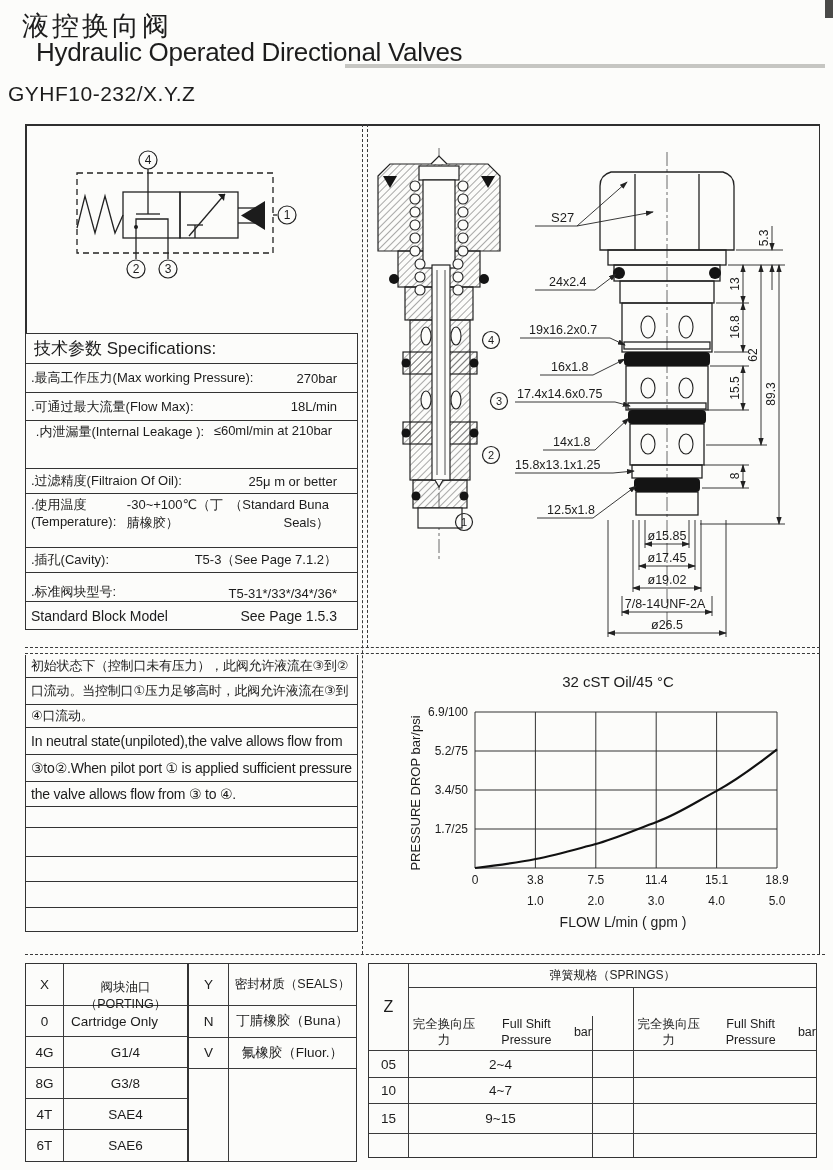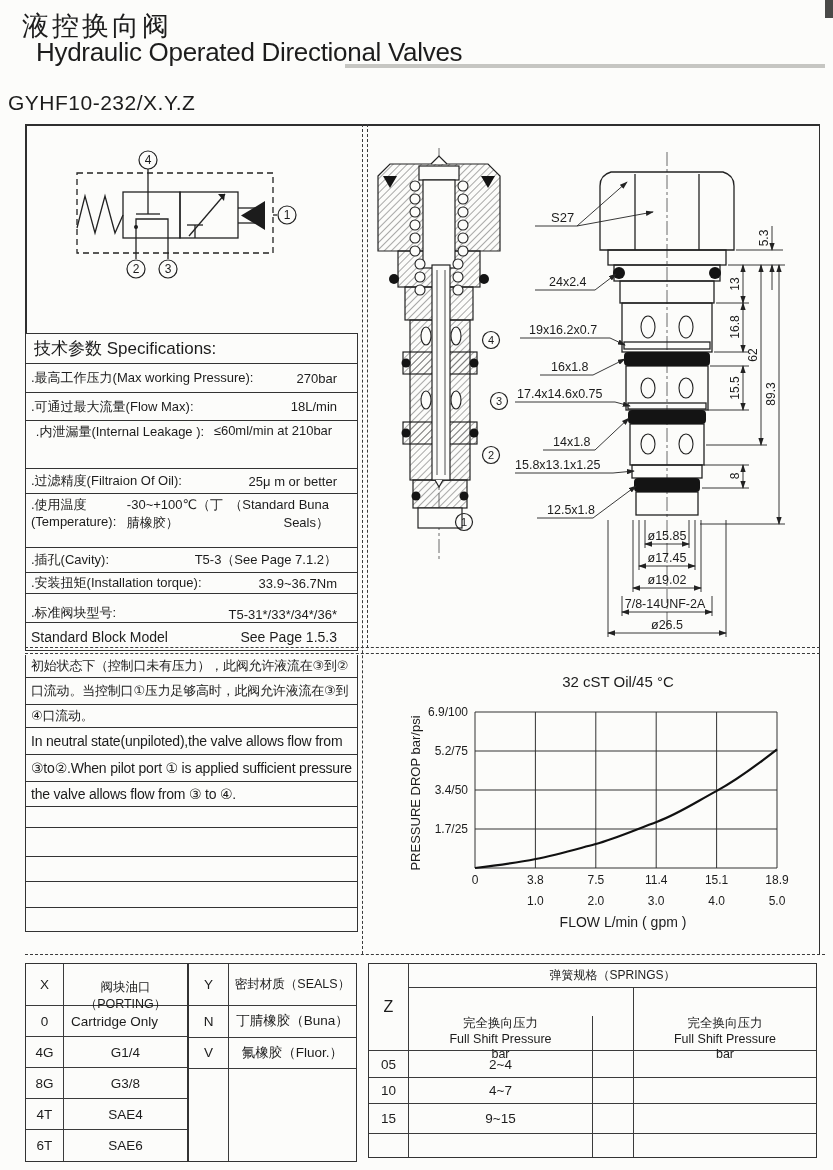--- a/index.html
+++ b/index.html
@@ -30,34 +30,34 @@
         border-left:1.5px solid #333;border-right:1.5px solid #333;}
   .desc-row{box-sizing:border-box;border-bottom:1.5px solid #333;display:flex;
             align-items:center;font-size:13px;padding-left:5px;letter-spacing:-0.2px;}
   .blank-row{box-sizing:border-box;border-bottom:1.5px solid #333;}
   
   .gtable{position:absolute;display:grid;box-sizing:border-box;border:1.5px solid #333;
           font-size:13.5px;background:transparent;}
   .cell{display:flex;align-items:center;justify-content:center;box-sizing:border-box;text-align:center;}
   .br{border-right:1.3px solid #3b3b3b;}
   .bb{border-bottom:1.3px solid #3b3b3b;}
-  .hdr3{display:flex;flex-direction:column;justify-content:space-between;line-height:1.25;margin-top:28px;}
+  .hdr3{display:flex;flex-direction:row;justify-content:center;line-height:1.25;margin-top:28px;}
   svg text{font-family:"Liberation Sans","DejaVu Sans",sans-serif;fill:#1c1c1c;}
   .scanrule{position:absolute;background:#c6c6c2;}
 </style>
 </head>
 <body>
 
 <div class="page">
 
   <div class="abs t-zh" style="left:22px;top:8px;">液控换向阀</div>
   <div class="abs t-en" style="left:36px;top:37px;">Hydraulic Operated Directional Valves</div>
   <div class="scanrule" style="left:345px;top:64px;width:480px;height:4px;"></div>
   <div class="scanrule" style="right:0;top:0;width:8px;height:18px;background:#4a4a48;"></div>
-  <div class="abs t-model" style="left:8px;top:91px;">GYHF10-232/X.Y.Z</div>
+  <div class="abs t-model" style="left:8px;top:82px;">GYHF10-232/X.Y.Z</div>
 
   <div class="hline" style="left:25px;top:124px;width:795px;"></div>
   <div class="vline" style="left:25px;top:124px;height:210px;"></div>
   <div class="vline" style="left:818.5px;top:124px;height:830px;"></div>
   <div class="dashv" style="left:362px;top:124px;height:830px;"></div>
   <div class="dashv" style="left:367px;top:124px;height:524px;"></div>
   <div class="dashh" style="left:25px;top:647px;width:795px;"></div>
   <div class="dashh" style="left:25px;top:653px;width:795px;"></div>
   <div class="dashh" style="left:25px;top:954px;width:800px;"></div>
 
@@ -311,24 +311,20 @@
       <div class="lineflex">
         <span>.使用温度(Temperature):</span>
         <span>-30~+100℃（丁腈橡胶）</span>
       </div>
       <div class="r-right" style="padding-right:8px;">（Standard Buna Seals）</div>
     </div>
     <div class="spec-row" style="height:25px;">
       <span>.插孔(Cavity):</span>
       <span>T5-3（See Page 7.1.2）</span>
     </div>
-    <div class="spec-row" style="height:21px;">
-      <span>.安装扭矩(Installation torque):</span>
-      <span>33.9~36.7Nm</span>
-    </div>
     <div class="spec-row" style="height:29px;align-items:flex-end;">
       <span>.标准阀块型号:</span>
       <span>T5-31*/33*/34*/36*</span>
     </div>
     <div class="spec-row" style="height:28px;font-size:14px;">
       <span>Standard Block Model</span>
       <span>See Page 1.5.3</span>
     </div>
   </div>
 

